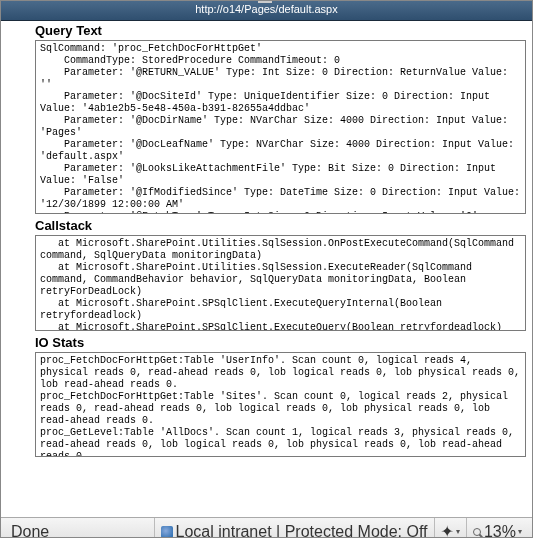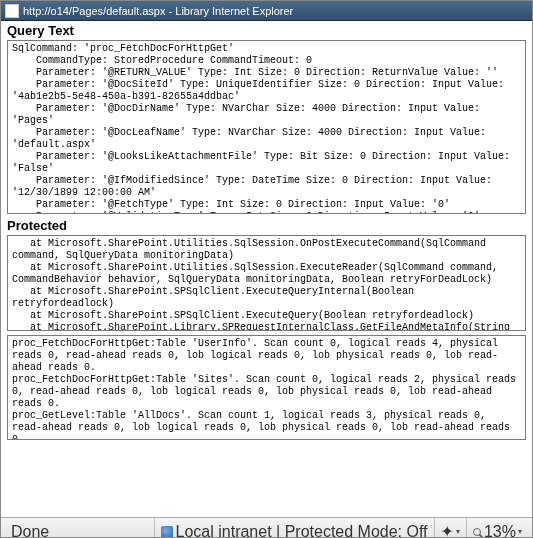--- a/index.html
+++ b/index.html
@@ -11,35 +11,37 @@
     height: 538px;
     overflow: hidden;
     border: 1px solid #888;
   }
   .titlebar {
     height: 20px;
     background: linear-gradient(to bottom, #4a6a8a 0%, #2f4f6f 100%);
     color: #fff;
     display: flex;
     align-items: center;
-    padding: 0 4px;
+    padding: 0 21px;
     font-size: 11px;
     border-bottom: 1px solid #1a2a3a;
+    flex-direction: column;
   }
   .titlebar .page-icon {
     width: 14px; height: 14px;
     background: #fff;
     margin-right: 4px;
     display: inline-block;
     border: 1px solid #ccc;
   }
   .content {
     height: 496px;
     overflow-y: auto;
     background: #fff;
+    padding-left: 28px;
   }
   .section {
     margin: 2px 6px 4px 6px;
   }
   .section-title {
     font-weight: bold;
     font-size: 13px;
     color: #000;
     margin: 2px 0 2px 0;
   }
@@ -133,29 +135,30 @@
     Parameter: '@ValidationType' Type: Int Size: 0 Direction: Input Value: '0'
     Parameter: '@ClientVersion' Type: Int Size: 0 Direction: Input Value: ''
     Parameter: '@ClientId' Type: UniqueIdentifier Size: 0 Direction: Input Value: ''
     Parameter: '@PageView' Type: TinyInt Size: 1 Direction: Input Value: '1'
     Parameter: '@FetchBuildDependencySet' Type: Bit Size: 0 Direction: Input Value: 'True'
     Parameter: '@SystemID' Type: VarBinary Size: 8000 Direction: Input
     Parameter: '@CurrentVirusVendorID' Type: Int Size: 0 Direction: Input Value: ''</div>
   </div>
 
   <div class="section">
-    <div class="section-title">Protected</div>
+    <div class="section-title">Callstack</div>
     <div class="panel callstack">   at Microsoft.SharePoint.Utilities.SqlSession.OnPostExecuteCommand(SqlCommand command, SqlQueryData monitoringData)
    at Microsoft.SharePoint.Utilities.SqlSession.ExecuteReader(SqlCommand command, CommandBehavior behavior, SqlQueryData monitoringData, Boolean retryForDeadLock)
    at Microsoft.SharePoint.SPSqlClient.ExecuteQueryInternal(Boolean retryfordeadlock)
    at Microsoft.SharePoint.SPSqlClient.ExecuteQuery(Boolean retryfordeadlock)
    at Microsoft.SharePoint.Library.SPRequestInternalClass.GetFileAndMetaInfo(String bstrUrl, Byte bPageView, Byte bPageMode, Byte bGetBuildDependencySet, String bstrCurrentFolderUrl, Int32 iRequestVersion, Boolean&amp; pbCanCustomizePages, Boolean&amp; pbCanPersonalizeWebParts, Boolean&amp; pbCanAddDeleteWebParts, Boolean&amp; pbGhostedDocument, Boolean&amp; pbDefaultToPersonal, Boolean&amp; pbIsWebWelcomePage, String&amp; pbstrSiteRoot, Guid&amp; pgSiteId, UInt32&amp; pdwVersion, String&amp; pbstrTimeLastModified, String&amp; pbstrContent, Byte&amp; pVerGhostedSetupPath, UInt32&amp; pdwPartCount, Object&amp; pvarMetaData, Object&amp; pvarMultipleMeetingDoclibRootFolders, String&amp; pbstrRedirectUrl, Boolean&amp; pbObjectIsList, Guid&amp; pgListId, UInt32&amp; pdwItemId, Int64&amp;</div>
   </div>
 
   <div class="section">
+    <div class="section-title">IO Stats</div>
     <div class="panel iostats">proc_FetchDocForHttpGet:Table 'UserInfo'. Scan count 0, logical reads 4, physical reads 0, read-ahead reads 0, lob logical reads 0, lob physical reads 0, lob read-ahead reads 0.
 proc_FetchDocForHttpGet:Table 'Sites'. Scan count 0, logical reads 2, physical reads 0, read-ahead reads 0, lob logical reads 0, lob physical reads 0, lob read-ahead reads 0.
 proc_GetLevel:Table 'AllDocs'. Scan count 1, logical reads 3, physical reads 0, read-ahead reads 0, lob logical reads 0, lob physical reads 0, lob read-ahead reads 0.
 proc_GetLevel:Table 'AllLists'. Scan count 0, logical reads 2, physical reads 0, read-ahead reads 0, lob logical reads 0, lob physical reads 0, lob read-ahead reads 0.</div>
   </div>
 
 </div>
 
 <div class="statusbar">
   <div class="seg">Done</div>

